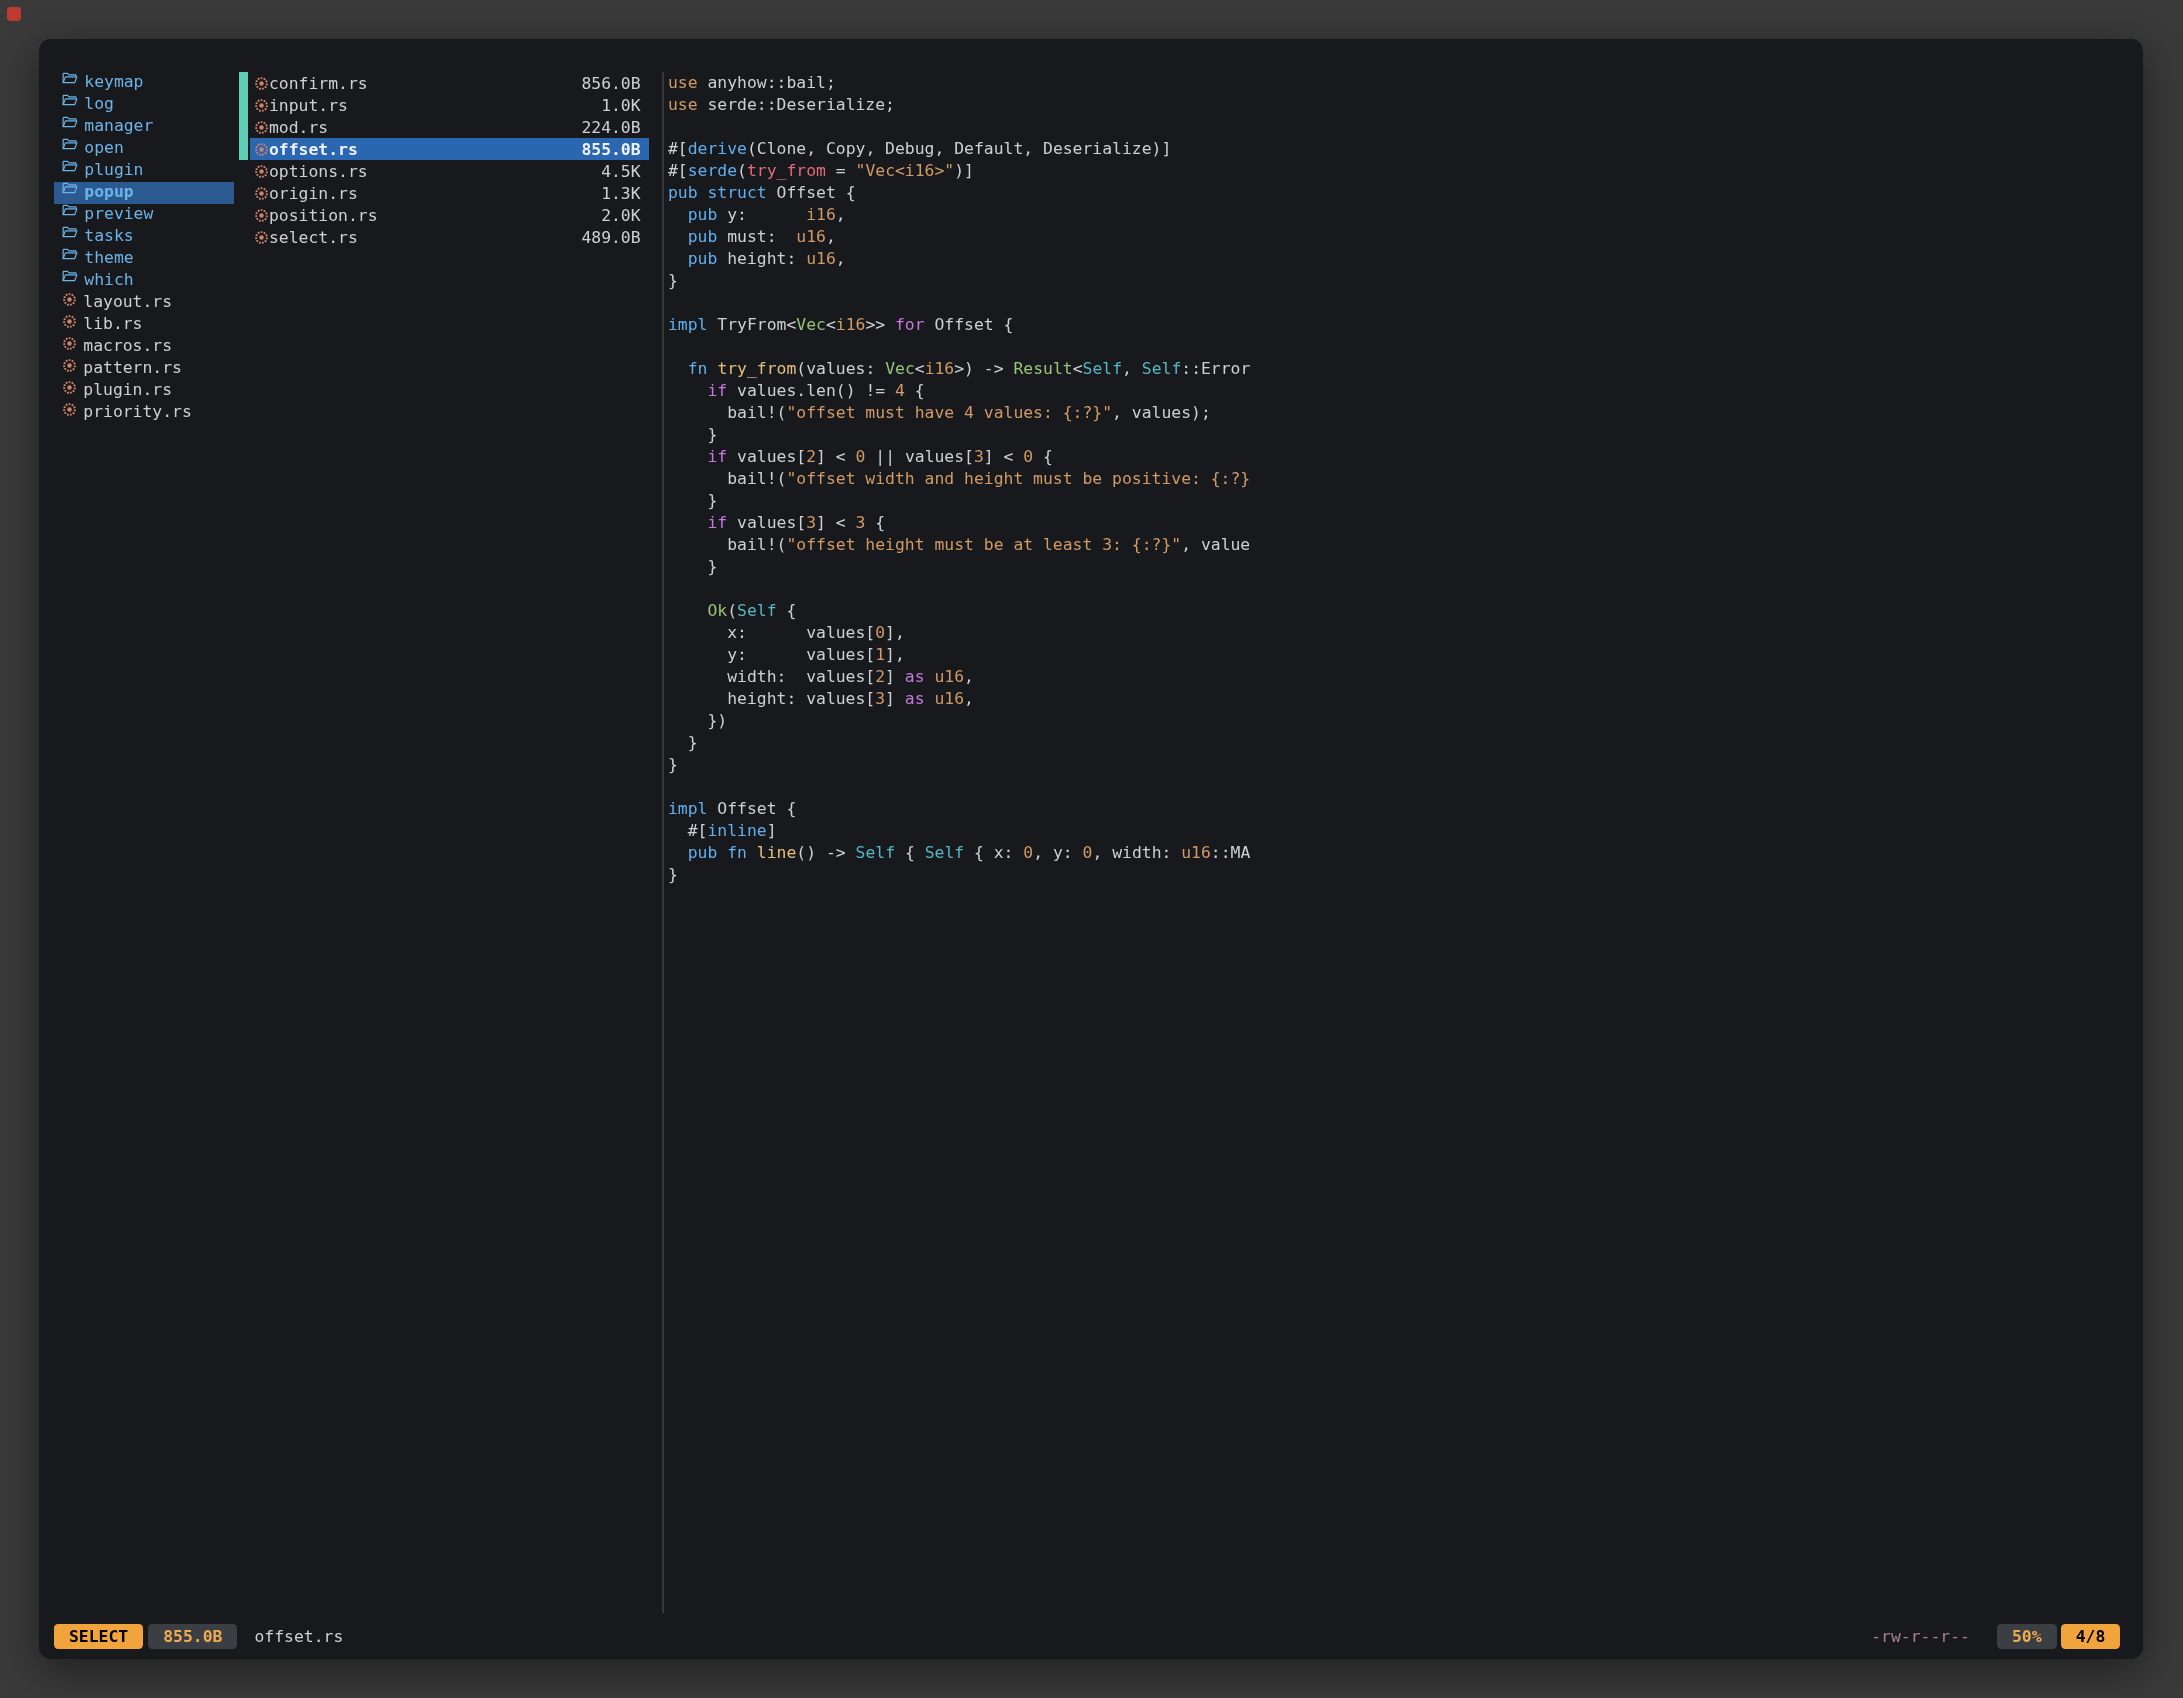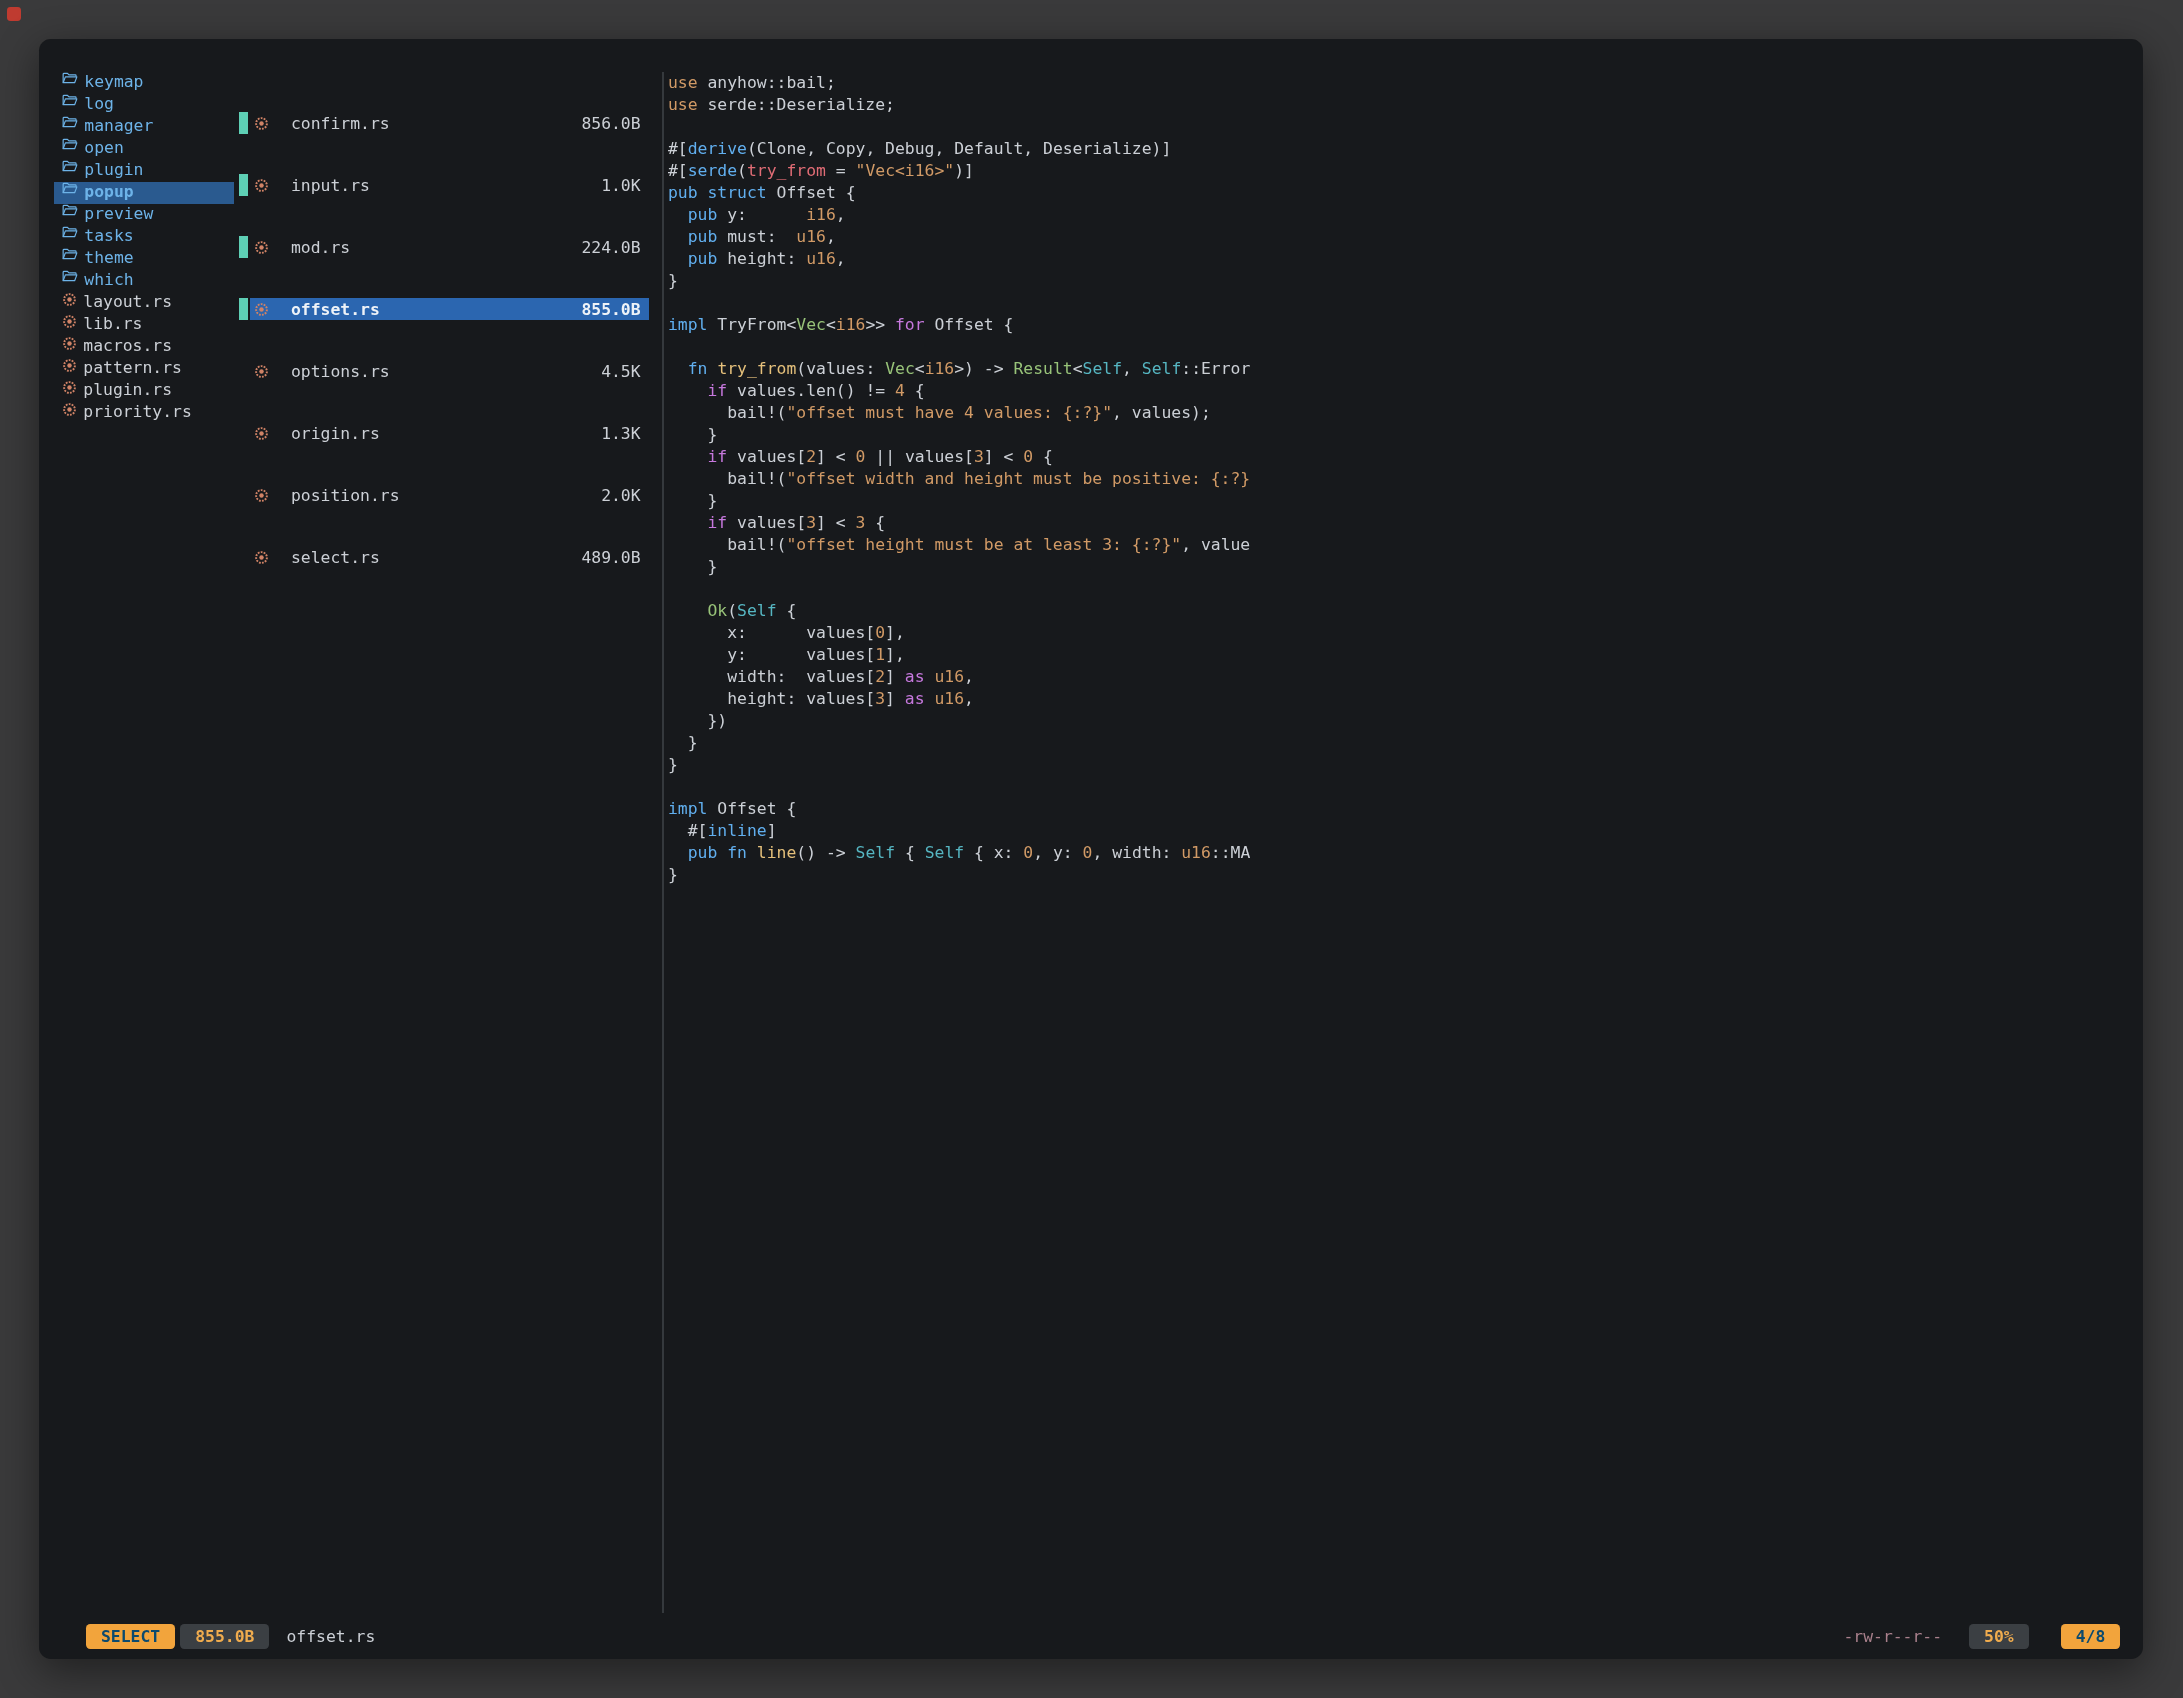--- a/index.html
+++ b/index.html
@@ -41,21 +41,21 @@
     display:flex; align-items:flex-start; height:22px;
     padding-left:8.4px; gap:5.9px; cursor:default;
   }
   .srow.dir  { color: var(--dir-fg, #6db3e8); }
   .srow.file { color: var(--fg, #ccd0d6); }
   .srow.sel  { background: var(--dir-selected-bg, #2a5a8f); font-weight:bold; }
 
   
   .frow {
     position:relative; display:flex; align-items:center; height:22px;
-    padding-left:15px; padding-right:8.4px; gap:22px; color: var(--fg, #ccd0d6); margin-top: 40px;
+    padding-left:15px; padding-right:8.4px; gap:0; color: var(--fg, #ccd0d6);
   }
   .frow .selbg  { position:absolute; left:11px; right:0; top:0; bottom:0;
                   background: var(--file-selected-bg, #2b66b0); }
   .frow .marker { position:absolute; left:0; top:0; bottom:0; width:9.2px;
                   background: var(--marker-teal, #5ecfb5); }
   .frow .icon, .frow .lbl, .frow .size { position:relative; }
   .frow .size { margin-left:auto; }
   .frow.sel   { font-weight:bold; color:#eef3f8; }
 
   .icon { display:inline-flex; align-items:center; flex:none; }
@@ -74,21 +74,21 @@
 
   
   .statusbar {
     position:absolute; left:15px; right:22.7px; bottom:10px; height:25px;
     display:flex; align-items:center;
   }
   .chip {
     display:inline-flex; align-items:center; height:25px;
     padding:0 15px; border-radius:4.2px; font-weight:bold;
   }
-  .chip.amber { background: var(--accent-amber, #f2a43c); color:#0c4a6e;margin-left:32px; }
+  .chip.amber { background: var(--accent-amber, #f2a43c); color:#000000; }
   .chip.dark  { background: var(--chip-bg, #3b3f43); color: var(--chip-fg, #f0ac4e); }
   .size-chip  { margin-left:5px; }
   .pos-chip   { margin-left:4.2px; }
   .fname  { margin-left:17px; color: var(--fg, #ccd0d6); }
   .spacer { flex:1; }
   .perms  { color: var(--permissions-fg, #a9808c); margin-right:27px; }
 </style>
 </head>
 <body>
 

